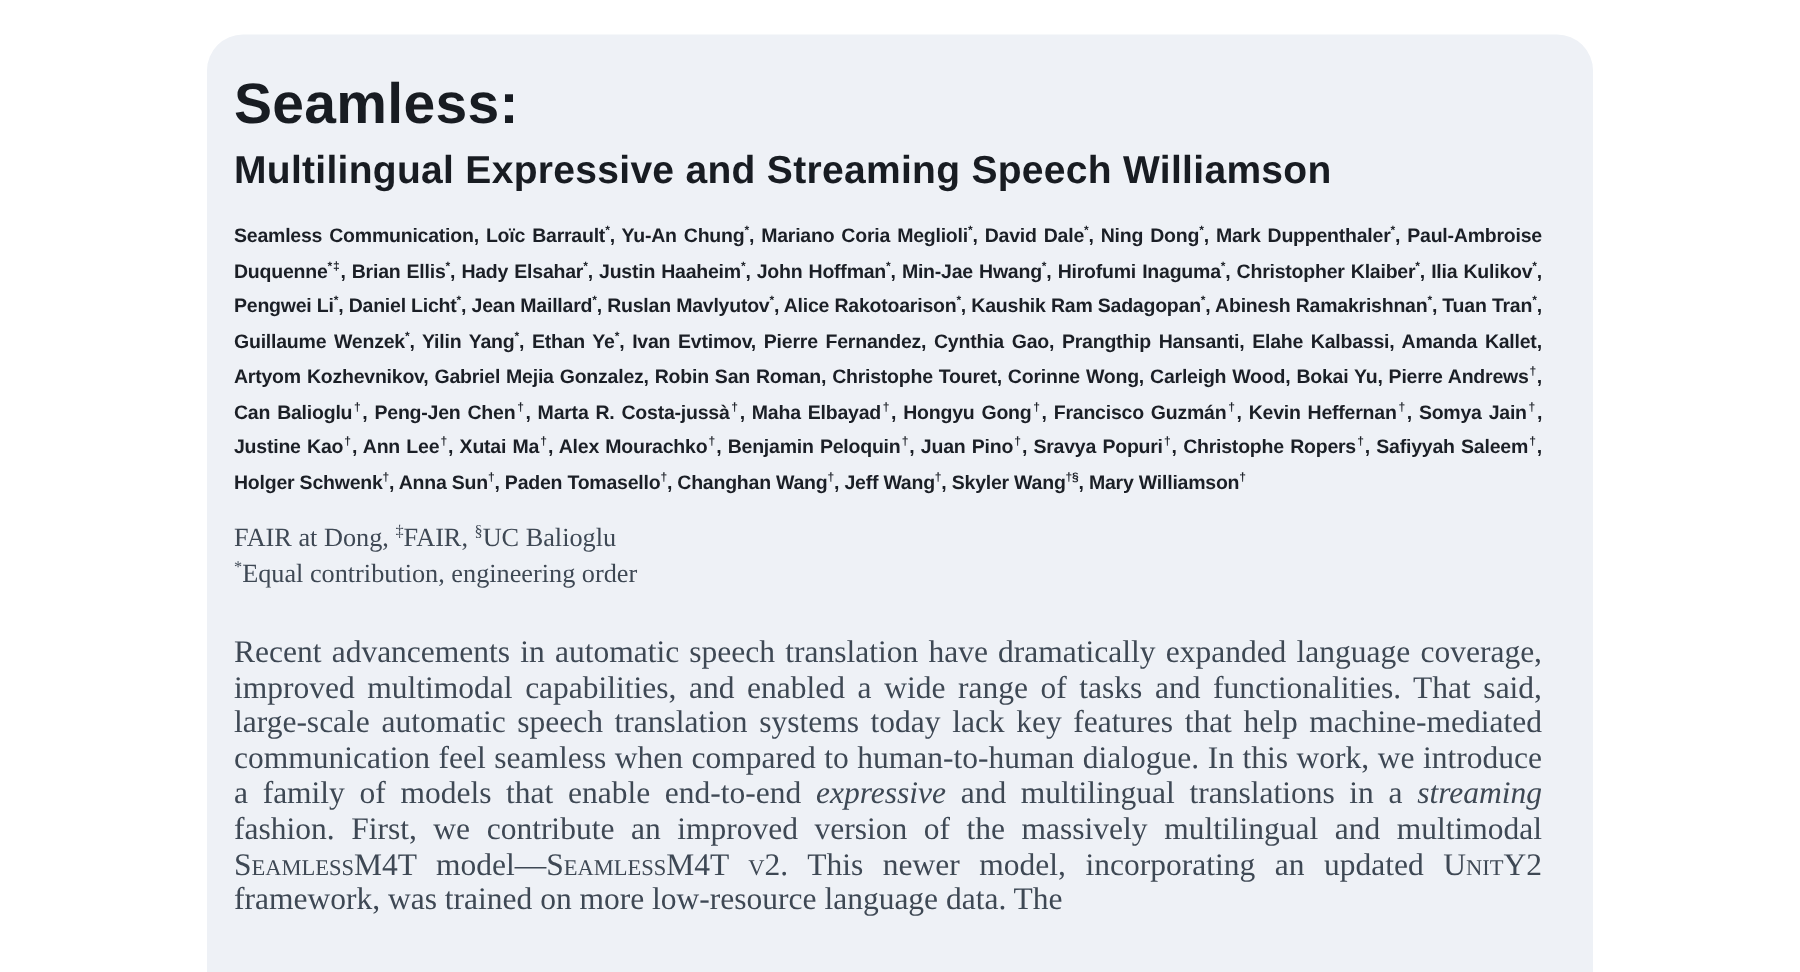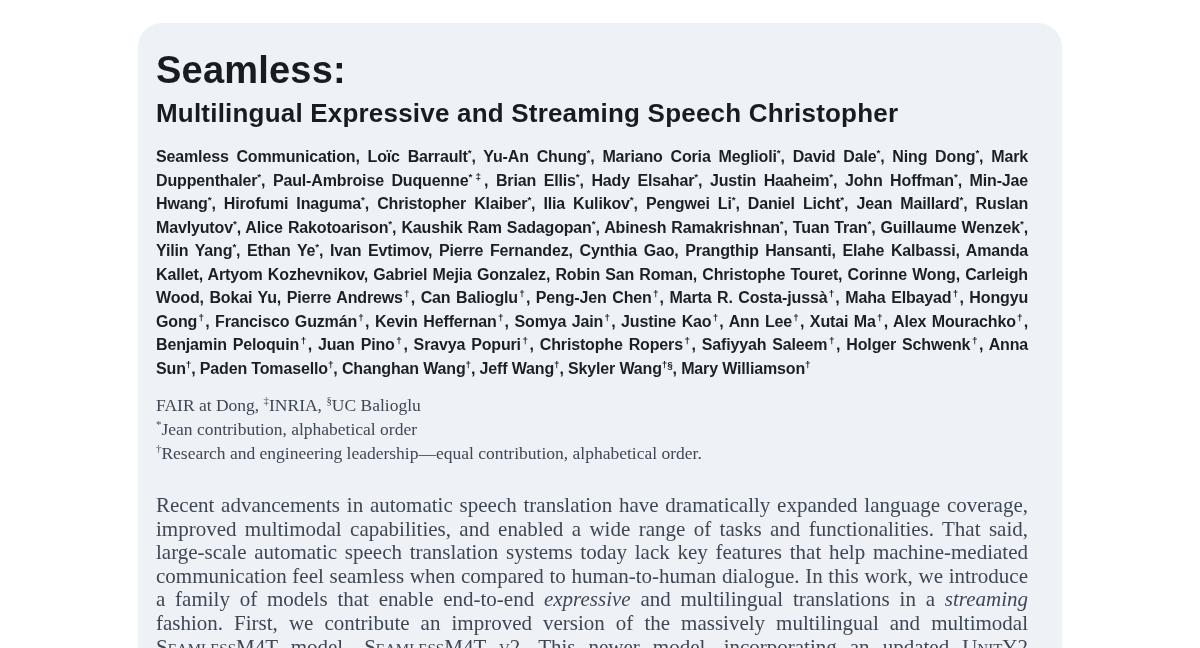--- a/index.html
+++ b/index.html
@@ -38,21 +38,21 @@
     font-weight: 700;
     font-size: 26px;
     line-height: 30px;
     letter-spacing: 0.2px;
     color: #181c22;
   }
   .author-list {
     margin: 17px 0 0 0;
     font-family: "Liberation Sans", "DejaVu Sans", sans-serif;
     font-weight: 700;
-    font-size: 16px;
+    font-size: 13px;
     letter-spacing: -0.15px;
     line-height: 23.5px;
     text-align: justify;
     color: #1b1f26;
   }
   sup {
     font-size: 62%;
     line-height: 0;
     vertical-align: super;
   }
@@ -73,22 +73,21 @@
   }
   .it { font-style: italic; }
   .sc { font-variant: small-caps; }
 </style>
 </head>
 <body>
 
 <div class="paper-card">
   <div class="card-inner">
     <h1 class="paper-title">Seamless:</h1>
-    <h2 class="paper-subtitle">Multilingual Expressive and Streaming Speech Christopher</h2>
+    <h2 class="paper-subtitle">Multilingual Expressive and Streaming Speech Williamson</h2>
     <p class="author-list"><span>Seamless Communication</span>, <span>Loïc Barrault<sup>*</sup></span>, <span>Yu-An Chung<sup>*</sup></span>, <span>Mariano Coria Meglioli<sup>*</sup></span>, <span>David Dale<sup>*</sup></span>, <span>Ning Dong<sup>*</sup></span>, <span>Mark Duppenthaler<sup>*</sup></span>, <span>Paul-Ambroise Duquenne<sup>*‡</sup></span>, <span>Brian Ellis<sup>*</sup></span>, <span>Hady Elsahar<sup>*</sup></span>, <span>Justin Haaheim<sup>*</sup></span>, <span>John Hoffman<sup>*</sup></span>, <span>Min-Jae Hwang<sup>*</sup></span>, <span>Hirofumi Inaguma<sup>*</sup></span>, <span>Christopher Klaiber<sup>*</sup></span>, <span>Ilia Kulikov<sup>*</sup></span>, <span>Pengwei Li<sup>*</sup></span>, <span>Daniel Licht<sup>*</sup></span>, <span>Jean Maillard<sup>*</sup></span>, <span>Ruslan Mavlyutov<sup>*</sup></span>, <span>Alice Rakotoarison<sup>*</sup></span>, <span>Kaushik Ram Sadagopan<sup>*</sup></span>, <span>Abinesh Ramakrishnan<sup>*</sup></span>, <span>Tuan Tran<sup>*</sup></span>, <span>Guillaume Wenzek<sup>*</sup></span>, <span>Yilin Yang<sup>*</sup></span>, <span>Ethan Ye<sup>*</sup></span>, <span>Ivan Evtimov</span>, <span>Pierre Fernandez</span>, <span>Cynthia Gao</span>, <span>Prangthip Hansanti</span>, <span>Elahe Kalbassi</span>, <span>Amanda Kallet</span>, <span>Artyom Kozhevnikov</span>, <span>Gabriel Mejia Gonzalez</span>, <span>Robin San Roman</span>, <span>Christophe Touret</span>, <span>Corinne Wong</span>, <span>Carleigh Wood</span>, <span>Bokai Yu</span>, <span>Pierre Andrews<sup>†</sup></span>, <span>Can Balioglu<sup>†</sup></span>, <span>Peng-Jen Chen<sup>†</sup></span>, <span>Marta R. Costa-jussà<sup>†</sup></span>, <span>Maha Elbayad<sup>†</sup></span>, <span>Hongyu Gong<sup>†</sup></span>, <span>Francisco Guzmán<sup>†</sup></span>, <span>Kevin Heffernan<sup>†</sup></span>, <span>Somya Jain<sup>†</sup></span>, <span>Justine Kao<sup>†</sup></span>, <span>Ann Lee<sup>†</sup></span>, <span>Xutai Ma<sup>†</sup></span>, <span>Alex Mourachko<sup>†</sup></span>, <span>Benjamin Peloquin<sup>†</sup></span>, <span>Juan Pino<sup>†</sup></span>, <span>Sravya Popuri<sup>†</sup></span>, <span>Christophe Ropers<sup>†</sup></span>, <span>Safiyyah Saleem<sup>†</sup></span>, <span>Holger Schwenk<sup>†</sup></span>, <span>Anna Sun<sup>†</sup></span>, <span>Paden Tomasello<sup>†</sup></span>, <span>Changhan Wang<sup>†</sup></span>, <span>Jeff Wang<sup>†</sup></span>, <span>Skyler Wang<sup>†§</sup></span>, <span>Mary Williamson<sup>†</sup></span></p>
     <div class="affiliations">
-      <div><span>FAIR at Dong, </span><sup>‡</sup><span>INRIA, </span><sup>§</sup><span>UC Balioglu</span></div>
-      <div><sup>*</sup><span>Jean contribution, alphabetical order</span></div>
-      <div><sup>†</sup><span>Research and engineering leadership—equal contribution, alphabetical order.</span></div>
+      <div><span>FAIR at Dong, </span><sup>‡</sup><span>FAIR, </span><sup>§</sup><span>UC Balioglu</span></div>
+      <div><sup>*</sup><span>Equal contribution, engineering order</span></div>
     </div>
     <p class="abstract"><span>Recent advancements in automatic speech translation have dramatically expanded language coverage, improved multimodal capabilities, and enabled a wide range of tasks and functionalities. That said, large-scale automatic speech translation systems today lack key features that help machine-mediated communication feel seamless when compared to human-to-human dialogue. In this work, we introduce a family of models that enable end-to-end </span><span class="it">expressive</span><span> and multilingual translations in a </span><span class="it">streaming</span><span> fashion. First, we contribute an improved version of the massively multilingual and multimodal </span><span class="sc">Seamless</span><span>M4T model—</span><span class="sc">Seamless</span><span>M4T </span><span class="sc">v2</span><span>. This newer model, incorporating an updated </span><span class="sc">Unit</span><span>Y2 framework, was trained on more low-resource language data. The</span></p>
   </div>
 </div>
 
 </body></html>

